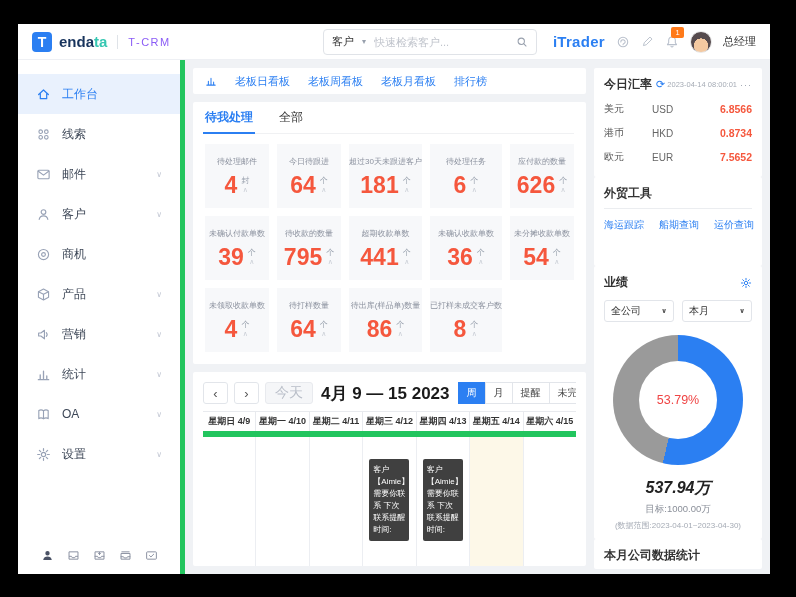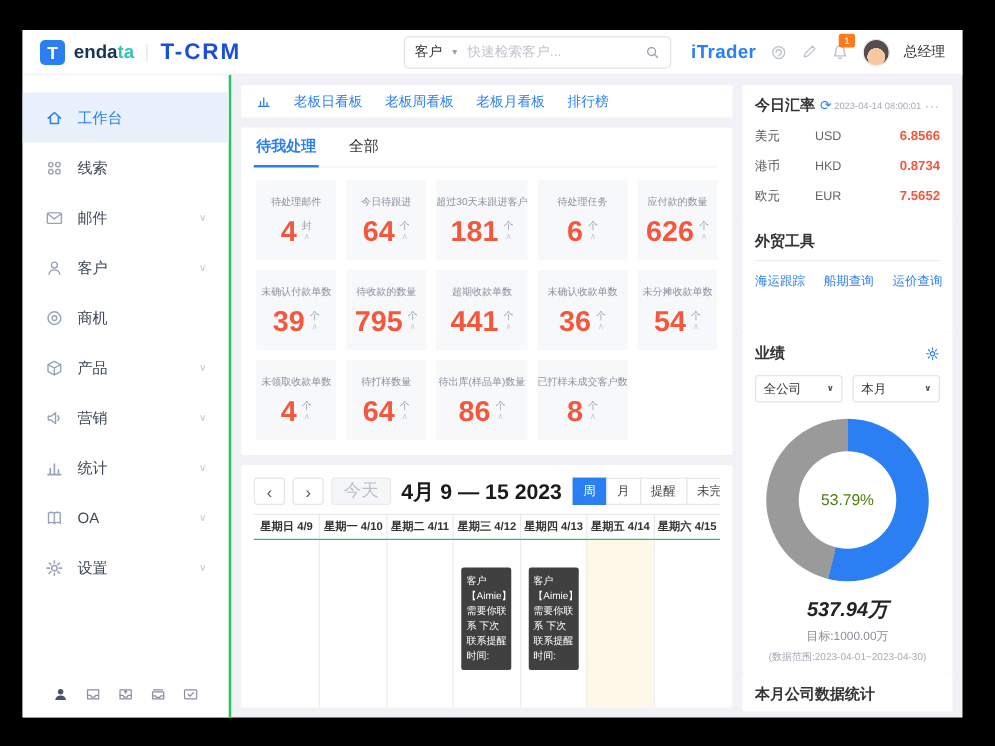--- a/index.html
+++ b/index.html
@@ -7,37 +7,37 @@
   body{background:#000;font-family:"Liberation Sans","DejaVu Sans",sans-serif;position:relative;}
   .app{position:absolute;left:18px;top:24px;width:752px;height:550px;background:#f0f2f5;overflow:hidden;display:flex;flex-direction:column;}
   svg.ic{display:block;}
   
   .topbar{height:36px;background:#fff;border-bottom:1px solid #eef0f4;display:flex;align-items:center;padding:0 14px;flex-shrink:0;}
   .brand{display:flex;align-items:center;gap:7px;}
   .logo-t{width:20px;height:20px;background:#2b7ff2;border-radius:4px;color:#fff;font-weight:bold;font-size:14px;display:flex;align-items:center;justify-content:center;}
   .logo-text{font-size:15px;font-weight:bold;color:#17335c;}
   .logo-text .teal{color:#35c7b2;}
   .brand-divider{width:1px;height:14px;background:#dfe3e8;margin:0 3px;}
-  .product{color:#1d4ed8;font-weight:bold;font-size:18px;letter-spacing:1.5px;}
+  .product{color:#8b5cf6;font-weight:normal;font-size:11px;letter-spacing:1.5px;}
   .search{display:flex;align-items:center;height:26px;border:1px solid #e0e3e8;border-radius:4px;width:214px;background:#fff;margin-left:auto;}
   .search-cat{display:flex;align-items:center;gap:8px;padding:0 8px;font-size:11px;color:#333;cursor:pointer;flex-shrink:0;}
   .search-cat .caret{font-size:8px;color:#98a0ad;}
   .search-input{border:none;outline:none;flex:1;font-size:11px;color:#333;min-width:0;background:transparent;}
   .search-input::placeholder{color:#c0c4cc;}
   .search-mag{color:#98a0ad;margin-right:8px;flex-shrink:0;}
   .top-right{display:flex;align-items:center;gap:11px;margin-left:16px;}
   .itrader{color:#2b7ff2;font-weight:bold;font-size:15px;letter-spacing:.3px;}
   .tb-icon{color:#b9c0cc;cursor:pointer;}
   .bell-wrap{position:relative;}
   .badge{position:absolute;top:-8px;right:-5px;background:#ff7a1a;color:#fff;font-size:7.5px;min-width:13px;height:11px;border-radius:2px;display:flex;align-items:center;justify-content:center;padding:0 2px;}
   .avatar{width:22px;height:22px;border-radius:50%;border:1px solid #e8e8e8;background:radial-gradient(circle at 50% 68%,#f4c9a1 0 42%,#564b4e 43%);}
   .username{font-size:11px;color:#333;}
   
   .app-body{flex:1;display:flex;min-height:0;}
-  .sidebar{width:167px;background:#fff;border-right:2px solid #22c55e;display:flex;flex-direction:column;flex-shrink:0;}
+  .sidebar{width:167px;background:#fff;border-right:5px solid #22c55e;display:flex;flex-direction:column;flex-shrink:0;}
   .menu{flex:1;padding-top:14px;}
   .menu-item{height:40px;display:flex;align-items:center;padding:0 18px;gap:11px;color:#3d4757;font-size:12px;cursor:pointer;}
   .menu-item .mi-icon{color:#98a2b6;}
   .menu-item.active{background:#e9f1fd;color:#2b7ff2;}
   .menu-item.active .mi-icon{color:#2b7ff2;}
   .chev{margin-left:auto;color:#c3c8d4;font-size:8px;}
   .sb-foot{height:38px;display:flex;align-items:center;justify-content:center;gap:13px;flex-shrink:0;}
   .foot-icon{color:#8a90a0;cursor:pointer;}
   .foot-icon.dark{color:#4a5265;}
   
@@ -62,21 +62,21 @@
   .cal-card{background:#fff;margin-top:8px;border-radius:2px;flex:1;display:flex;flex-direction:column;padding:8px 10px 0;overflow:hidden;min-height:0;}
   .cal-header{display:flex;align-items:center;gap:6px;height:26px;flex-shrink:0;overflow:hidden;white-space:nowrap;}
   .nav-btn{width:25px;height:22px;border:1px solid #e2e5ea;border-radius:3px;display:flex;align-items:center;justify-content:center;color:#555;font-size:13px;background:#fff;cursor:pointer;flex-shrink:0;}
   .today-btn{height:22px;padding:0 9px;background:#f5f6f8;border:1px solid #e8eaee;border-radius:3px;color:#b9bec8;font-size:14px;display:flex;align-items:center;flex-shrink:0;}
   .cal-title{font-size:17px;font-weight:bold;color:#1a1a1a;margin:0 2px;flex-shrink:0;}
   .view-group{display:flex;overflow:hidden;min-width:0;}
   .view-btn{height:22px;padding:0 8px;border:1px solid #e2e5ea;background:#fff;color:#444;font-size:10px;display:flex;align-items:center;cursor:pointer;margin-left:-1px;flex-shrink:0;}
   .view-btn:first-child{margin-left:0;}
   .view-btn.active{background:#2b7ff2;border-color:#2b7ff2;color:#fff;}
   .cal-grid{flex:1;display:flex;flex-direction:column;border-top:1px solid #e8eaee;margin-top:5px;min-height:0;}
-  .cal-head{display:flex;border-bottom:1px solid #22c55e;flex-shrink:0;}
+  .cal-head{display:flex;border-bottom:6px solid #22c55e;flex-shrink:0;}
   .cal-hcell{flex:1;text-align:center;font-size:9px;font-weight:bold;color:#333;padding:3px 0;border-left:1px solid #e8eaee;white-space:nowrap;overflow:hidden;}
   .cal-hcell:first-child{border-left:none;}
   .cal-body{flex:1;display:flex;min-height:0;}
   .cal-cell{flex:1;border-left:1px solid #eceef2;position:relative;}
   .cal-cell:first-child{border-left:none;}
   .cal-cell.today{background:#fdf8e8;}
   .cal-event{position:absolute;top:22px;left:6px;width:40px;background:#404040;color:#fff;font-size:8px;line-height:1.5;padding:5px 4px;border-radius:2px;cursor:pointer;}
   
   .right-col{width:168px;display:flex;flex-direction:column;gap:0;flex-shrink:0;min-height:0;}
   .rcard{background:#fff;border-radius:2px;padding:8px 10px;flex-shrink:0;}
@@ -91,21 +91,21 @@
   .fx-code{flex:1;color:#666;}
   .fx-rate{color:#f5573d;font-weight:bold;font-size:10.5px;}
   .rule{border-bottom:1px solid #ebedf0;padding-bottom:6px;}
   .tool-links{display:flex;gap:15px;margin-top:9px;padding-bottom:26px;}
   .tool-link{font-size:10px;color:#2b7ff2;cursor:pointer;white-space:nowrap;}
   .gear-blue{margin-left:auto;color:#2b7ff2;cursor:pointer;}
   .perf-filters{display:flex;justify-content:space-between;margin-top:9px;}
   .select{width:70px;height:22px;border:1px solid #e2e5ea;border-radius:3px;display:flex;align-items:center;justify-content:space-between;padding:0 6px;font-size:10px;color:#333;background:#fff;cursor:pointer;}
   .sel-caret{font-size:7px;color:#555;font-weight:bold;}
   .donut{width:130px;height:130px;border-radius:50%;position:relative;margin:13px auto 0;}
-  .donut-hole{position:absolute;inset:26px;background:#fff;border-radius:50%;display:flex;align-items:center;justify-content:center;font-size:12.5px;color:#4d7c0f;}
+  .donut-hole{position:absolute;inset:26px;background:#fff;border-radius:50%;display:flex;align-items:center;justify-content:center;font-size:12.5px;color:#ef4444;}
   .perf-amount{text-align:center;font-size:16px;font-weight:bold;color:#222;margin-top:13px;font-style:italic;}
   .perf-target{text-align:center;font-size:9.5px;color:#8a8f99;margin-top:4px;}
   .perf-range{text-align:center;font-size:8px;color:#a5abb5;margin-top:4px;}
   .month-card{flex:1;min-height:30px;overflow:hidden;}
 </style>
 </head>
 <body>
 
 <svg width="0" height="0" style="position:absolute">
   <defs>

